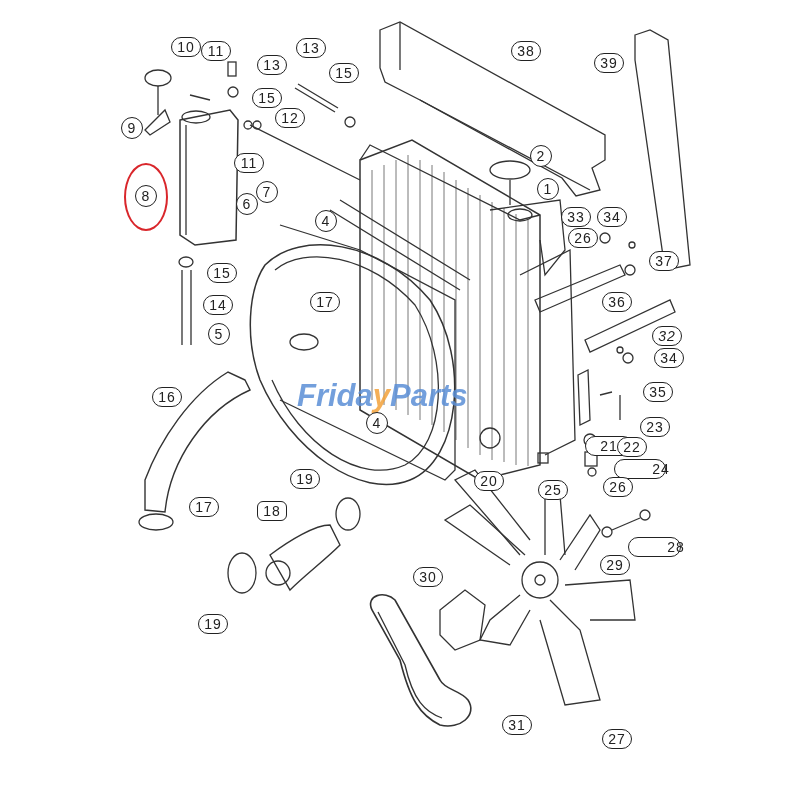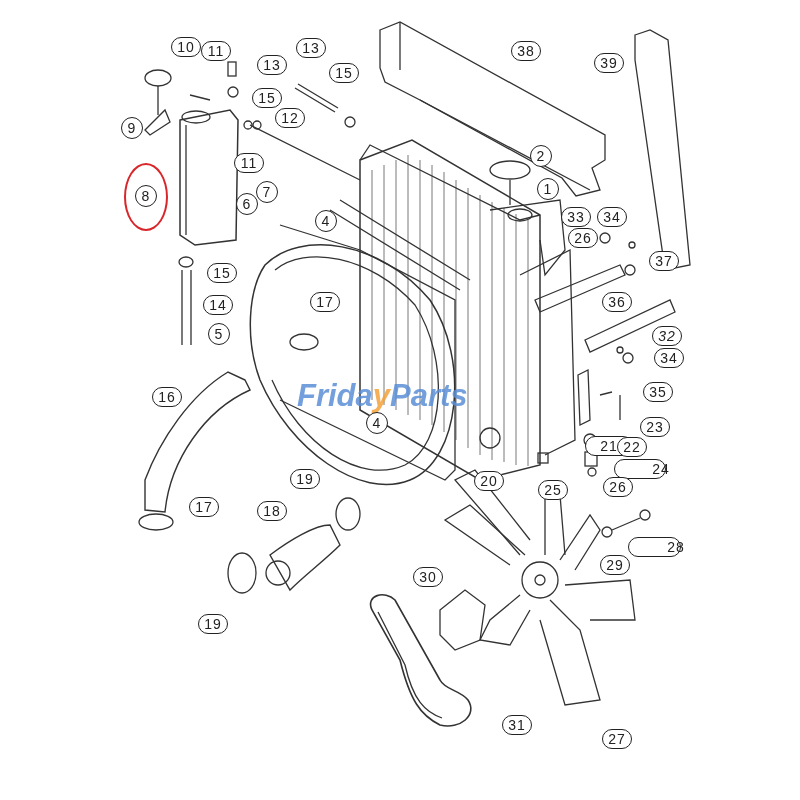--- a/index.html
+++ b/index.html
@@ -131,21 +131,21 @@
     <div class="lbl" style="left: 275px; top: 108px; width: 30px;">12</div>
     <div class="lbl" style="left: 257px; top: 55px; width: 30px;">13</div>
     <div class="lbl" style="left: 296px; top: 38px; width: 30px;">13</div>
     <div class="lbl" style="left: 203px; top: 295px; width: 30px;">14</div>
     <div class="lbl" style="left: 252px; top: 88px; width: 30px;">15</div>
     <div class="lbl" style="left: 329px; top: 63px; width: 30px;">15</div>
     <div class="lbl" style="left: 207px; top: 263px; width: 30px;">15</div>
     <div class="lbl" style="left: 152px; top: 387px; width: 30px; border-radius: 10px;">16</div>
     <div class="lbl" style="left: 310px; top: 292px; width: 30px;">17</div>
     <div class="lbl" style="left: 189px; top: 497px; width: 30px;">17</div>
-    <div class="lbl" style="left: 257px; top: 501px; width: 30px;">18</div>
+    <div class="lbl" style="left: 257px; top: 501px; width: 30px; border-radius: 6px;">18</div>
     <div class="lbl" style="left: 290px; top: 469px; width: 30px;">19</div>
     <div class="lbl" style="left: 198px; top: 614px; width: 30px;">19</div>
     <div class="lbl" style="left: 474px; top: 471px; width: 30px;">20</div>
     <div class="lbl" style="left: 545px; top: 436px; width: 48px; margin-left: 40px;">21</div>
     <div class="lbl" style="left: 617px; top: 437px; width: 30px;">22</div>
     <div class="lbl" style="left: 640px; top: 417px; width: 30px;">23</div>
     <div class="lbl" style="left: 614px; top: 459px; width: 30px; padding-left: 46px;">24</div>
     <div class="lbl" style="left: 538px; top: 480px; width: 30px;">25</div>
     <div class="lbl" style="left: 568px; top: 228px; width: 30px;">26</div>
     <div class="lbl" style="left: 603px; top: 477px; width: 30px;">26</div>

